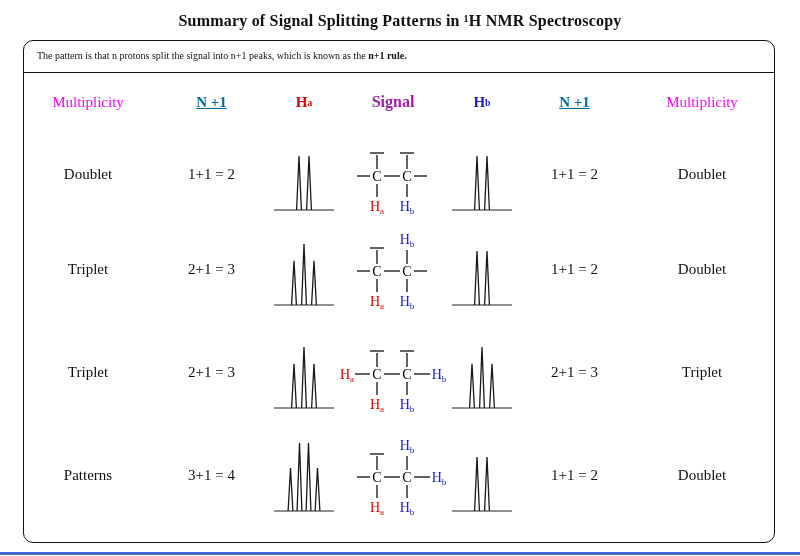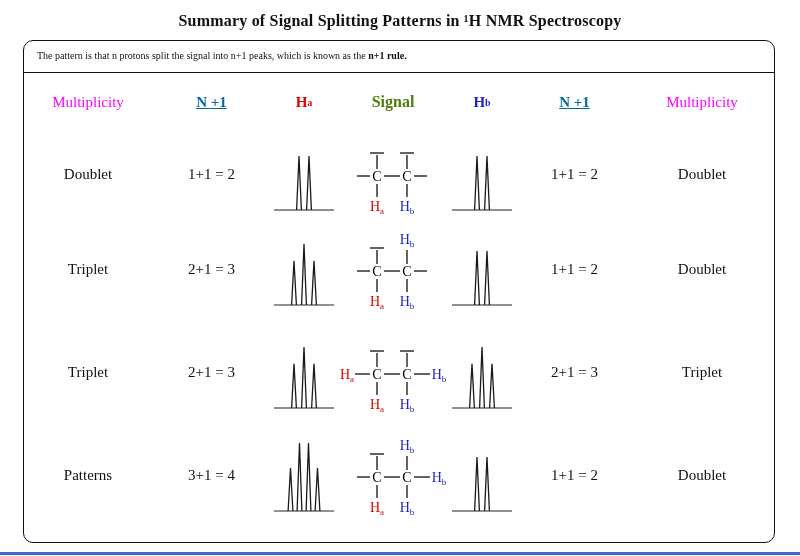--- a/index.html
+++ b/index.html
@@ -34,21 +34,21 @@
     font-size:15px;text-align:center;
   }
   .row-1{height:92px;}
   .row-2{height:98px;}
   .row-3{height:108px;}
   .row-4{height:98px;}
   .th.mult{color:#ff00ff;}
   .th.n1{color:#0369a1;text-decoration:underline;font-weight:bold;}
   .th.ha{color:#e00000;font-weight:bold;}
   .th.hb{color:#2222cc;font-weight:bold;}
-  .th.signal{font-weight:bold;font-size:16px;color:#4d7c0f;}
+  .th.signal{font-weight:bold;font-size:16px;color:#a21caf;}
   sub{font-size:10px;}
   svg text{font-family:"Liberation Serif", serif;}
   .peaks,.struct{display:inline-block;line-height:0;}
   .bottom-line{
     position:absolute;left:0;bottom:1px;width:800px;height:3px;
     background:#4466cc;
   }
 </style>
 </head>
 <body>

